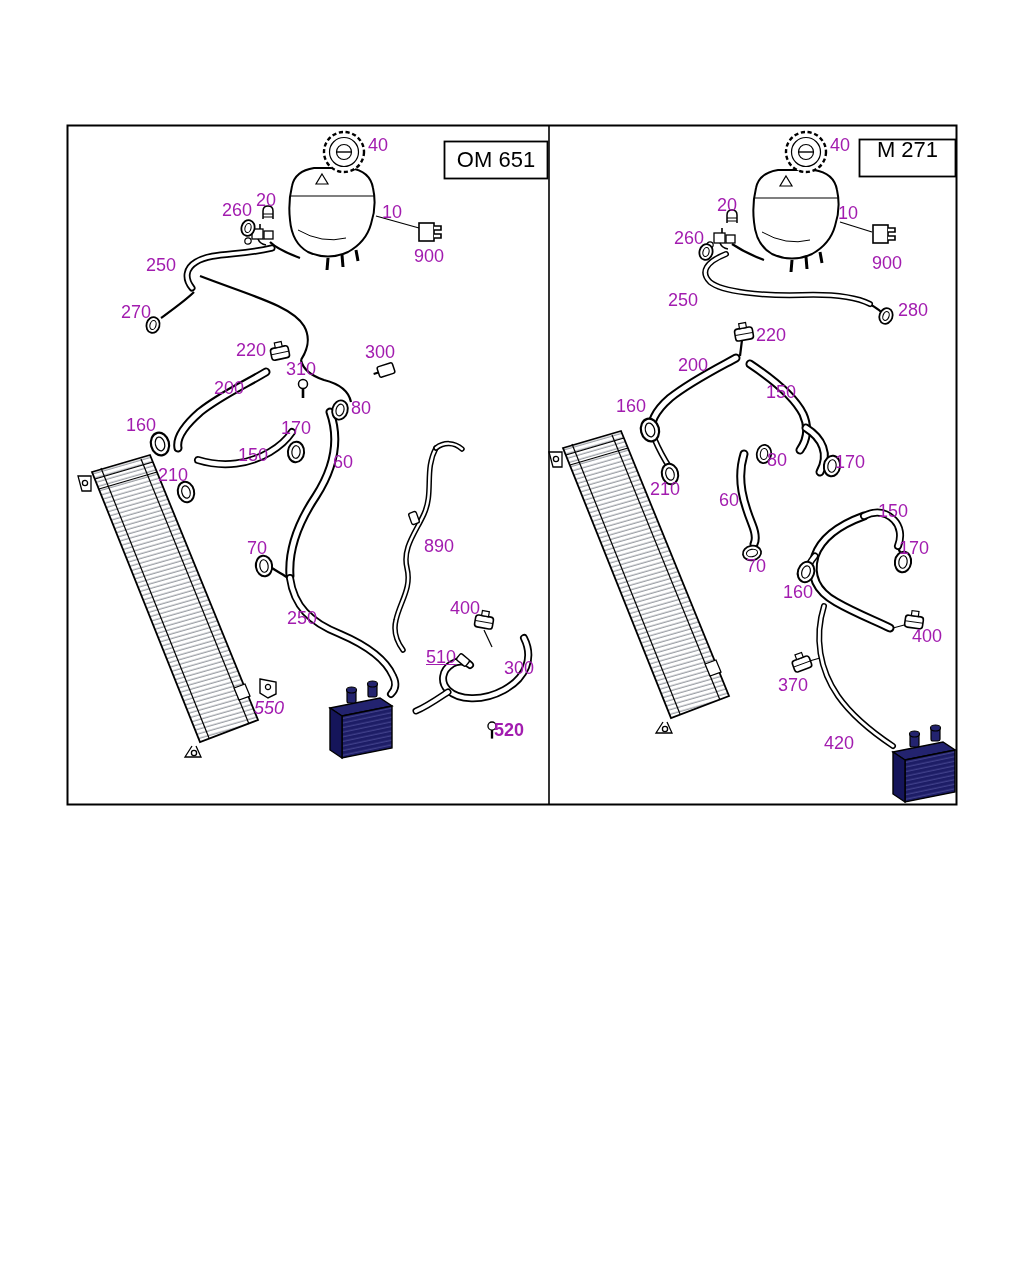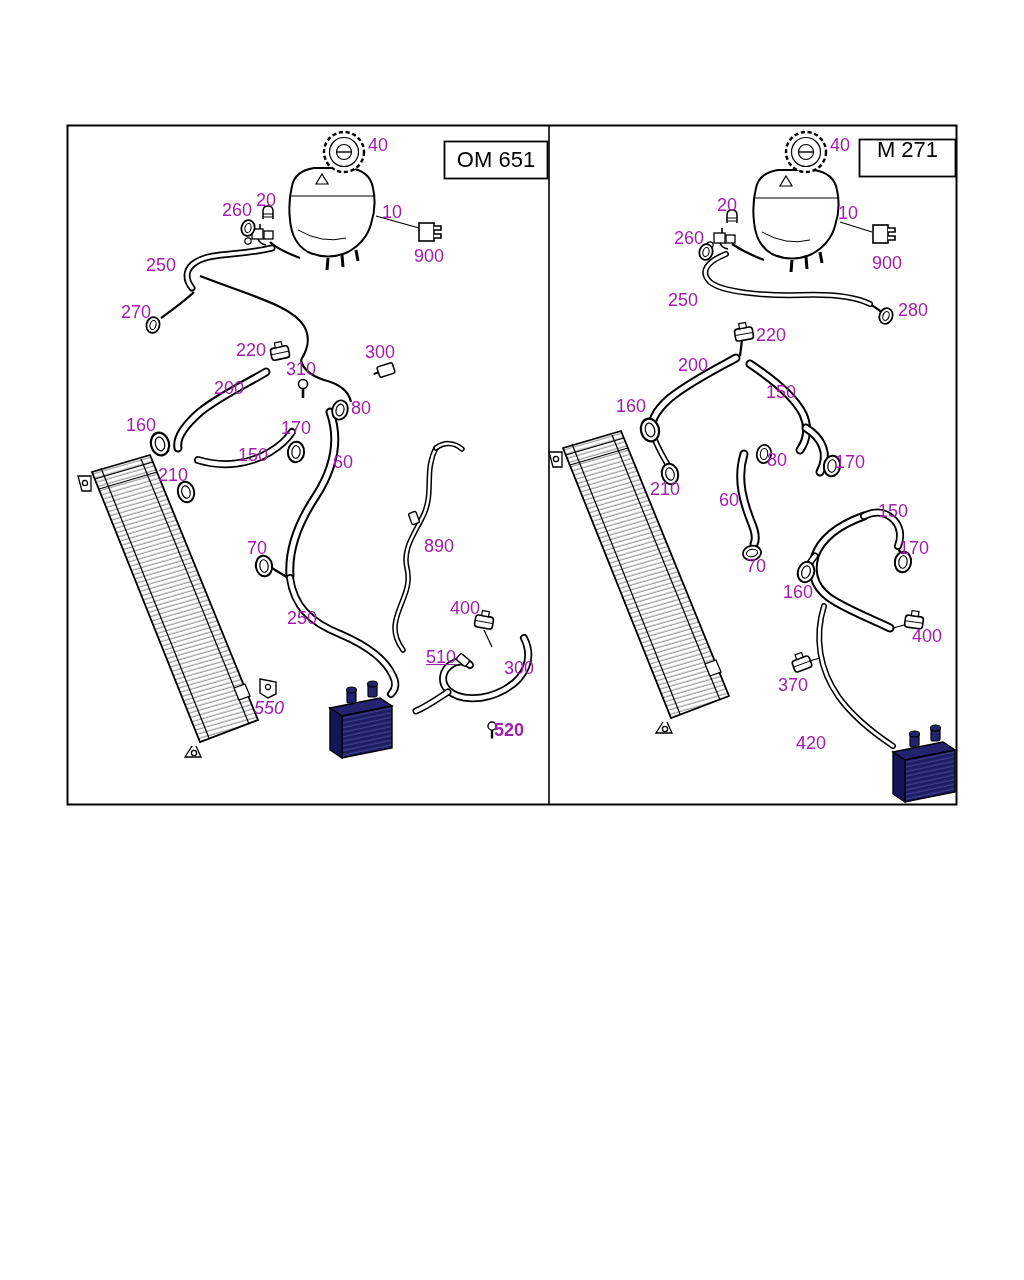--- a/index.html
+++ b/index.html
@@ -343,16 +343,16 @@
       <div class="part-label" style="left: 767px; top: 450px;">80</div>
       <div class="part-label" style="left: 835px; top: 452px;">170</div>
       <div class="part-label" style="left: 650px; top: 479px;">210</div>
       <div class="part-label" style="left: 719px; top: 490px;">60</div>
       <div class="part-label" style="left: 878px; top: 501px;">150</div>
       <div class="part-label" style="left: 899px; top: 538px;">170</div>
       <div class="part-label" style="left: 746px; top: 556px;">70</div>
       <div class="part-label" style="left: 783px; top: 582px;">160</div>
       <div class="part-label" style="left: 912px; top: 626px;">400</div>
       <div class="part-label" style="left: 778px; top: 675px;">370</div>
-      <div class="part-label" style="left: 796px; top: 733px;">420</div>
+      <div class="part-label" style="left: 824px; top: 733px;">420</div>
     </div>
 
 </div>
 
 </body></html>

